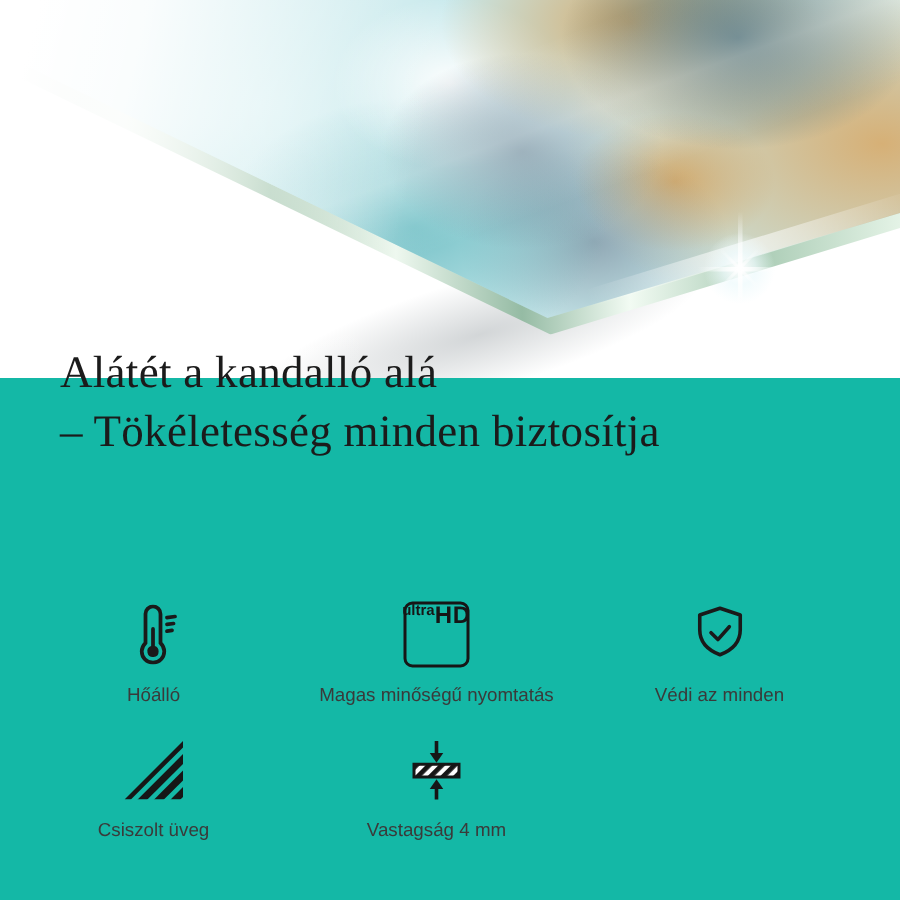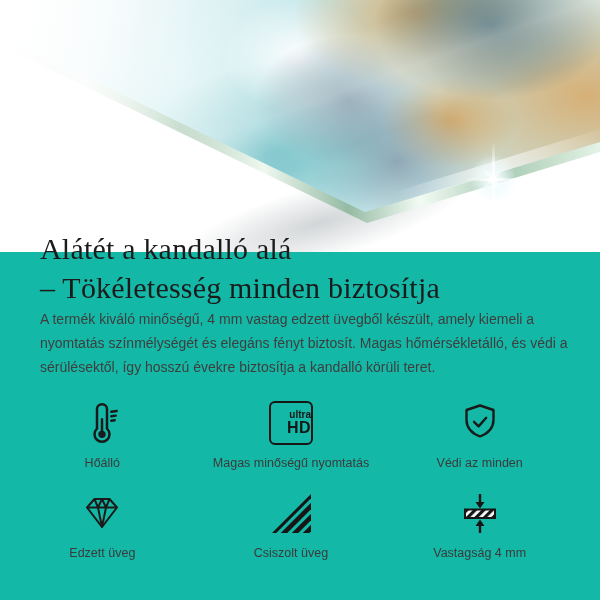--- a/index.html
+++ b/index.html
@@ -52,21 +52,21 @@
   .desc{position:absolute;left:40px;top:307px;width:528px;margin:0;
     font-size:14px;line-height:24px;color:#3e3e3e;}
 
   
   .features{position:absolute;left:8px;top:400px;width:566px;
     display:grid;grid-template-columns:repeat(3,1fr);row-gap:19px;}
   .feature{display:flex;flex-direction:column;align-items:center;}
   .icon-box{height:46px;display:flex;align-items:center;justify-content:center;}
   .feature-label{margin-top:10px;font-size:12.5px;line-height:15px;color:#3a3a3a;}
   .uhd-box{width:40px;height:40px;border:2.5px solid #161616;border-radius:6px;
-    display:flex;flex-direction:column;align-items:flex-end;justify-content:center;color:#161616;}
+    display:flex;flex-direction:row;align-items:flex-start;justify-content:center;color:#161616;}
   .uhd-top{font-size:10px;font-weight:700;line-height:10px;}
   .uhd-bottom{font-size:16px;font-weight:700;line-height:16px;letter-spacing:0.5px;}
 </style>
 </head>
 <body>
 
 <div class="page">
 
   <div class="hero">
     <div class="panel-shadow"></div>
@@ -78,21 +78,20 @@
       <div class="glow"></div>
       <div class="ray ray-d ray-d1"></div>
       <div class="ray ray-d ray-d2"></div>
       <div class="ray ray-v"></div>
       <div class="ray ray-h"></div>
     </div>
   </div>
 
   <h1 class="title"><span>Alátét a kandalló alá</span><br><span>– Tökéletesség minden biztosítja</span></h1>
 
-  <p class="desc">A termék kiváló minőségű, 4 mm vastag edzett üvegből készült, amely kiemeli a nyomtatás színmélységét és elegáns fényt biztosít. Magas hőmérsékletálló, és védi a sérülésektől, így hosszú évekre biztosítja a kandalló körüli teret.</p>
 
   <div class="features">
 
     <div class="feature">
       <div class="icon-box">
         <svg width="40" height="40" viewBox="0 0 16 16">
           <path fill="#1a1a1a" d="M9.5 12.5a1.5 1.5 0 1 1-2-1.415V6.5a.5.5 0 0 1 1 0v4.585a1.5 1.5 0 0 1 1 1.415z"></path>
           <path fill="#1a1a1a" d="M5.5 2.5a2.5 2.5 0 0 1 5 0v7.55a3.5 3.5 0 1 1-5 0V2.5zM8 1a1.5 1.5 0 0 0-1.5 1.5v7.987l-.167.15a2.5 2.5 0 1 0 3.333 0l-.166-.15V2.5A1.5 1.5 0 0 0 8 1z"></path>
           <g stroke="#1a1a1a" stroke-width="0.95" stroke-linecap="round">
             <line x1="11.7" y1="3.5" x2="13.9" y2="3.2"></line>
@@ -117,33 +116,20 @@
     <div class="feature">
       <div class="icon-box">
         <svg width="44" height="44" viewBox="0 0 44 44">
           <path d="M22 4.5 35.5 9v9.8c0 8.1-5.4 13.6-13.5 16.7C13.9 32.4 8.5 26.9 8.5 18.8V9z" fill="none" stroke="#1a1a1a" stroke-width="2.4" stroke-linejoin="round"></path>
           <path d="M16 20.8l4.6 4.6 7.6-8.6" fill="none" stroke="#1a1a1a" stroke-width="2.4" stroke-linecap="round" stroke-linejoin="round"></path>
         </svg>
       </div>
       <div class="feature-label">Védi az minden</div>
     </div>
 
-    <div class="feature">
-      <div class="icon-box">
-        <svg width="44" height="40" viewBox="0 0 44 40">
-          <g fill="none" stroke="#1a1a1a" stroke-width="2" stroke-linejoin="round">
-            <path d="M14.5 6h15L37 14.5 22 34 7 14.5z"></path>
-            <path d="M7 14.5h30"></path>
-            <path d="M14.5 6l3.5 8.5L22 34l4-19.5L29.5 6"></path>
-            <path d="M18 14.5 22 6l4 8.5"></path>
-          </g>
-        </svg>
-      </div>
-      <div class="feature-label">Edzett üveg</div>
-    </div>
 
     <div class="feature">
       <div class="icon-box">
         <svg width="44" height="44" viewBox="0 0 44 44">
           <defs>
               <clipPath id="tri-clip">
                 <path d="M42 3 42 42 3 42z"></path>
               </clipPath>
             </defs>
           <g clip-path="url(#tri-clip)" stroke="#161616" stroke-width="4.6">

